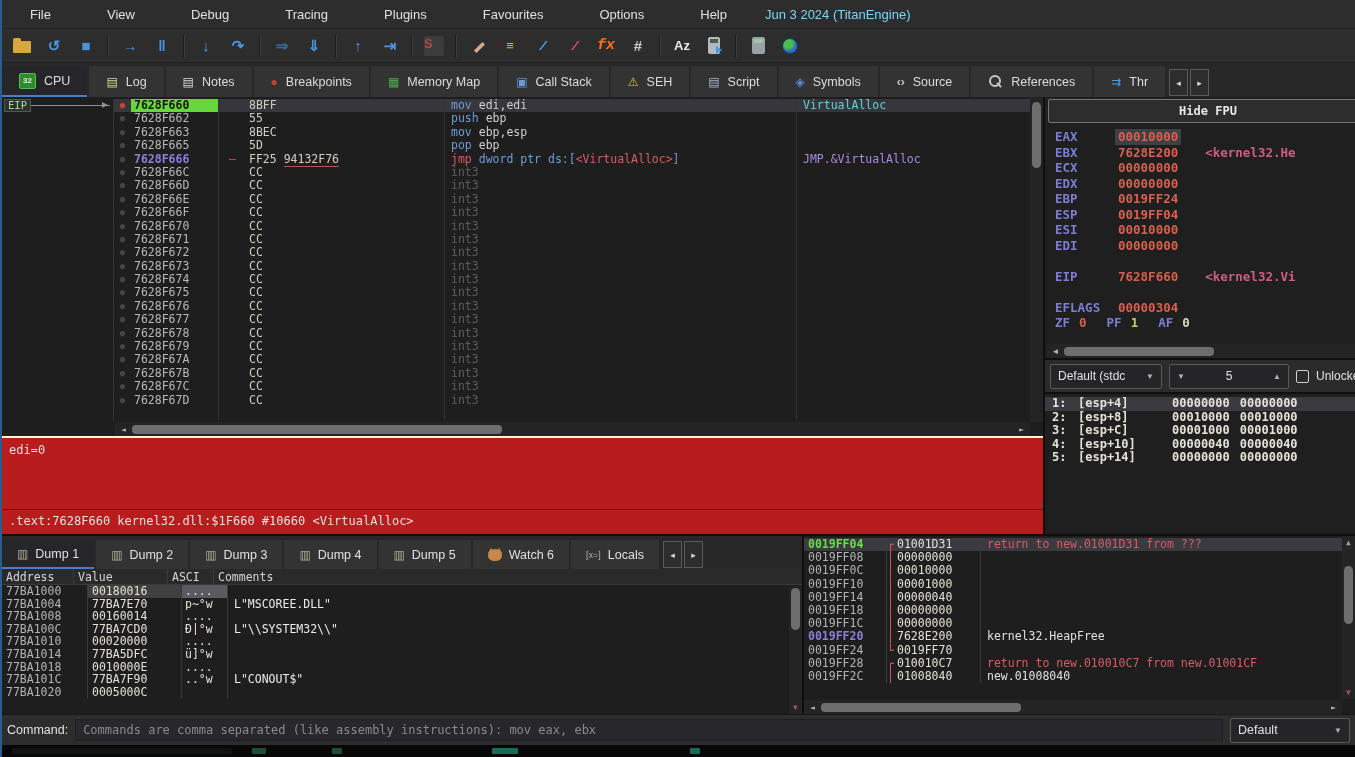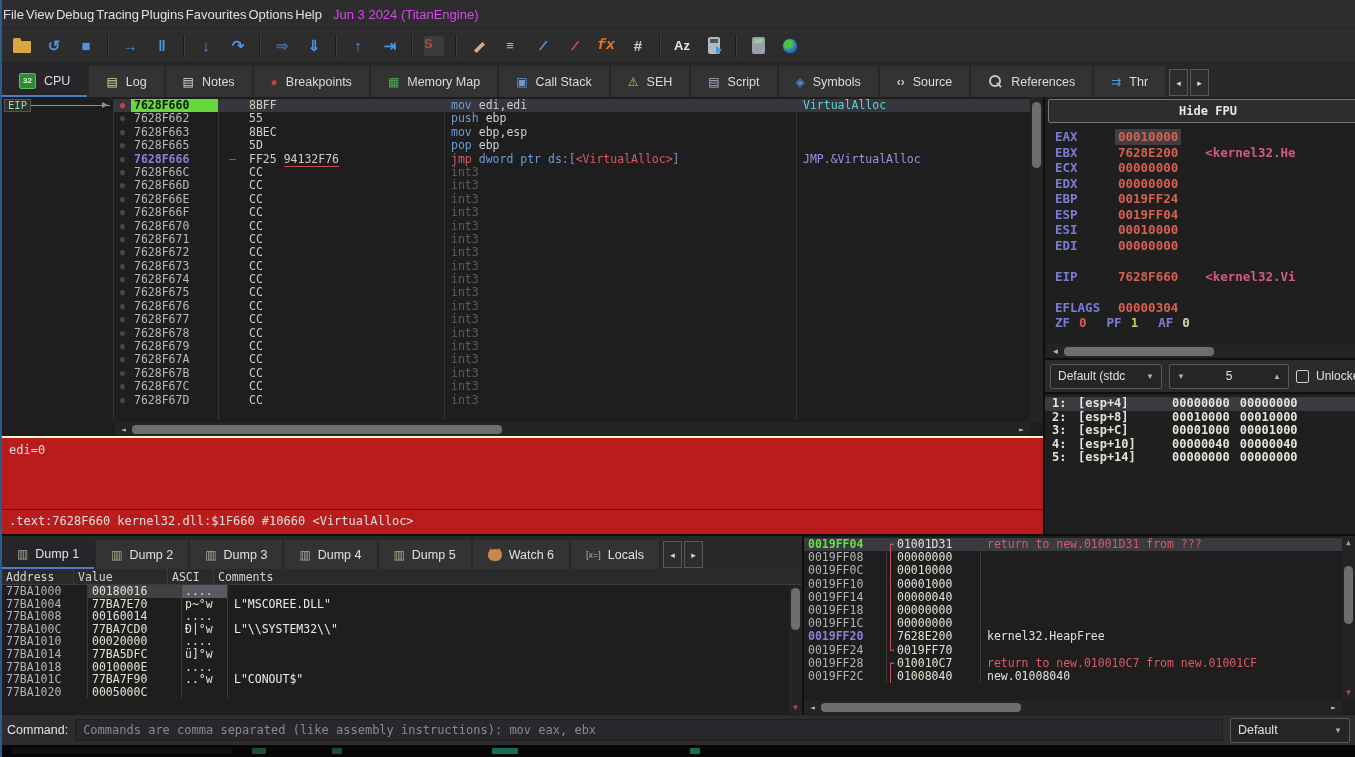--- a/index.html
+++ b/index.html
@@ -4,22 +4,22 @@
 <style>
   *{box-sizing:border-box;margin:0;padding:0}
   html,body{background:#000}
   .win{width:1355px;height:757px;background:#2b2b2b;display:flex;flex-direction:column;
        font-family:"Liberation Sans",sans-serif;color:#e0e0e0;overflow:hidden;
        border-left:2px solid #2a5d8c}
   .mono{font-family:"DejaVu Sans Mono",monospace}
 
   
   .menubar{height:28px;flex:none;display:flex;align-items:center;background:#2d2d2d;font-size:13px}
-  .mitem{padding:0 1px;cursor:default}
-  .build-info{color:#d946ef;padding-left:10px}
+  .mitem{padding:0 28px;cursor:default}
+  .build-info{color:#7dd3fc;padding-left:10px}
 
   
   .toolbar{height:34px;flex:none;display:flex;align-items:center;background:#2d2d2d;border-top:1px solid #242424;padding-left:4px}
   .ticon{width:30px;height:26px;margin:0 1px;display:inline-flex;align-items:center;justify-content:center;
          font-size:15px;font-weight:bold}
   .tsep{width:2px;height:22px;background:#1c1c1c;margin:0 5px;border-right:1px solid #3d3d3d}
   .ic-blue{color:#4a94e0}.ic-blue-dim{color:#3a6a9a}
   .ic-it{font-style:italic;letter-spacing:-2px;font-size:13px}
   .ic-red-it{color:#cf4a55;font-style:italic;letter-spacing:-2px;font-size:13px}
   .ic-yellow{color:#d8b93c;font-size:13px}

